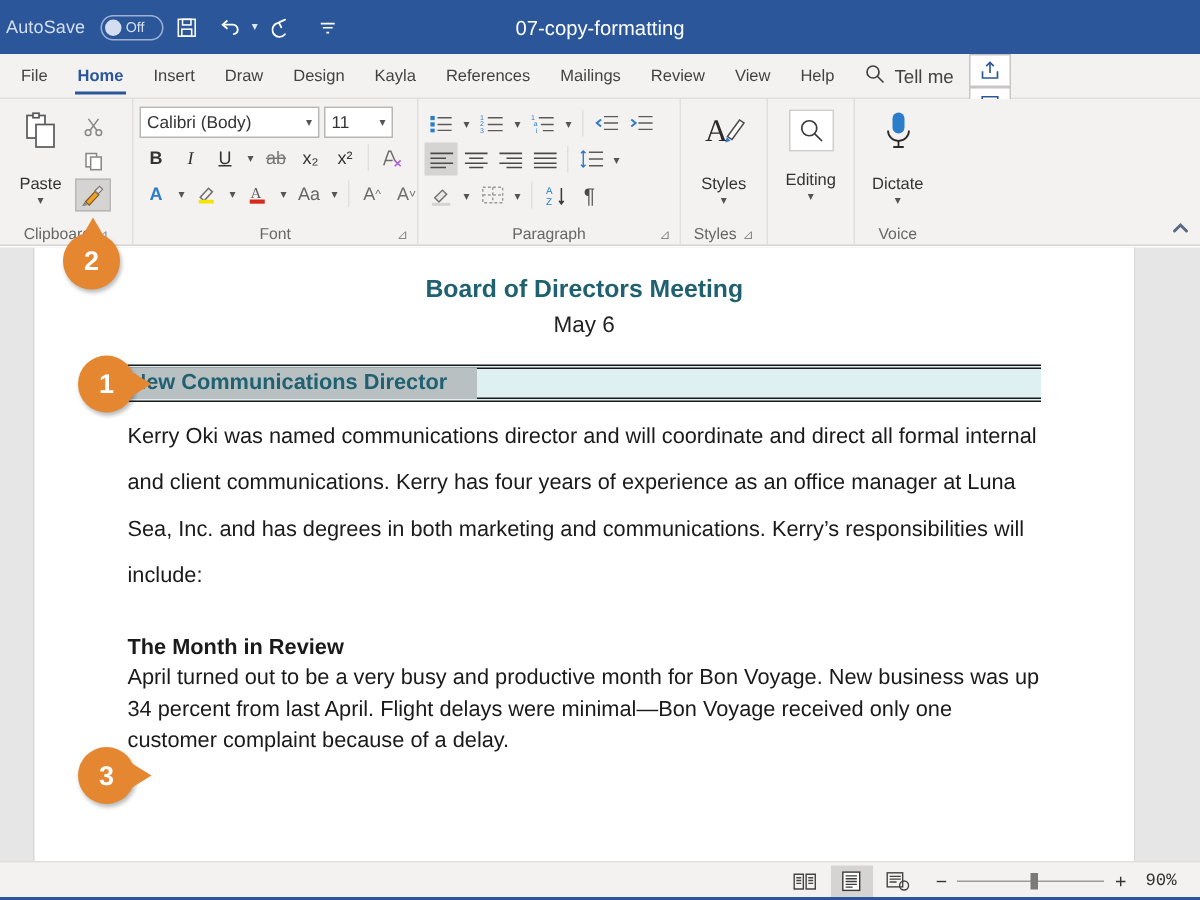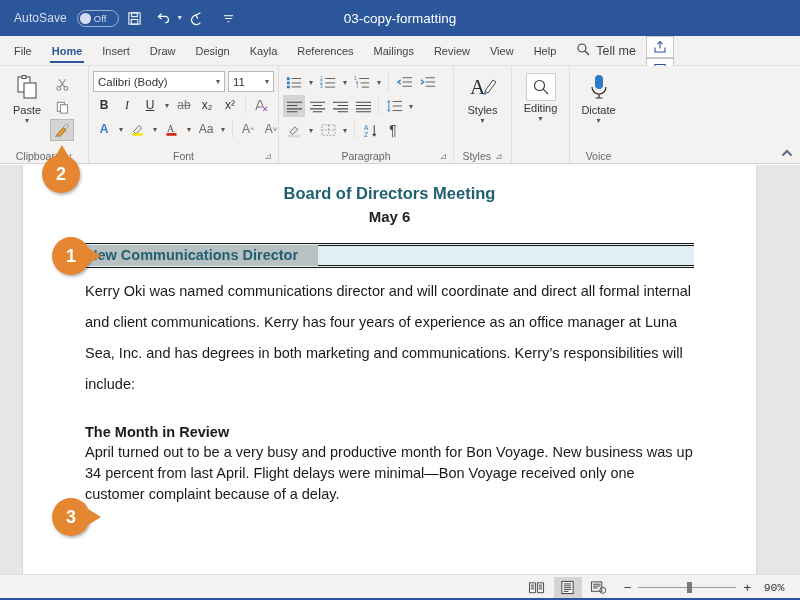--- a/index.html
+++ b/index.html
@@ -9,21 +9,21 @@
     background: #ffffff;
     -webkit-font-smoothing: antialiased;
   }
   .app { position: relative; width: 800px; height: 600px; background: #fff; }
 
   
   .titlebar {
     height: 36px; background: #2b579a; display: flex; align-items: center;
     color: #ffffff; position: relative;
   }
-  .qat { display: flex; align-items: center; gap: 3px; padding-left: 14px; }
+  .qat { display: flex; align-items: center; gap: 3px; padding-left: 4px; }
   .autosave-label { font-size: 12px; color: #d4def0; margin-right: 7px; letter-spacing: .1px;}
   .toggle {
     width: 42px; height: 17px; border-radius: 9px; border: 1px solid #9eb2d4;
     display: flex; align-items: center; padding: 0 2px; gap: 3px;
   }
   .toggle .knob { width: 11px; height: 11px; border-radius: 50%; background: #d4def0; }
   .toggle .tg-text { font-size: 9.5px; color: #d4def0; }
   .qbtn {
     width: 26px; height: 26px; display: flex; align-items: center; justify-content: center;
     color: #fff;
@@ -73,21 +73,21 @@
   .group-label {
     height: 15px; font-size: 10.5px; color: #666; text-align: center;
     display: flex; align-items: center; justify-content: center; gap: 4px;
   }
   .dlg { font-size: 9px; color: #888; }
 
   .bigbtn {
     width: 46px; display: flex; flex-direction: column; align-items: center;
     padding-top: 4px; font-size: 11px; color: #333;
   }
-  .bigbtn .lbl { margin-top: 2px; line-height: 11px; }
+  .bigbtn .lbl { margin-top: 14px; line-height: 11px; }
   .caret-d { font-size: 8px; color: #555; line-height: 8px; margin-top: 1px; }
   .smallcol { display: flex; flex-direction: column; gap: 1px; padding-top: 4px; }
   .sbtn {
     width: 24px; height: 22px; display: flex; align-items: center; justify-content: center;
   }
   .sbtn.sel { background: #d6d4d2; border: 1px solid #b9b7b5; }
   .rrow { display: flex; align-items: center; gap: 1px; }
   .ibtn {
     height: 22px; min-width: 22px; padding: 0 2px; display: flex; align-items: center;
     justify-content: center; font-size: 12px; color: #333;
@@ -111,21 +111,21 @@
   }
   .scroll-left { position: absolute; left: 0; top: 0; bottom: 0; width: 22px; background: #e6e6e6; }
   .page {
     position: absolute; left: 22px; top: 0; width: 735px; bottom: 0; background: #fff;
     border-left: 1px solid #d8d8d8; border-right: 1px solid #d8d8d8;
   }
   .page-inner { padding: 16px 62px 0 62px; }
   .doc-h1 {
     text-align: center; font-size: 16.5px; font-weight: bold; color: #1f6071; line-height: 24px;
   }
-  .doc-sub { text-align: center; font-size: 15px; color: #222; line-height: 24px; font-weight: bold; }
+  .doc-sub { text-align: center; font-size: 15px; color: #222; line-height: 24px; }
   .heading-band {
     margin-top: 14px; border-top: 3px double #1a1a1a; border-bottom: 3px double #1a1a1a;
     background: #dff0f2; height: 25px; display: flex; align-items: center;
   }
   .heading-sel {
     background: #b9c0c2; color: #1f6071; font-weight: bold; font-size: 14.5px;
     padding: 2px 20px 2px 2px; line-height: 17px;
   }
   .body-p {
     font-size: 14.5px; color: #1a1a1a; line-height: 31px; margin-top: 8px; text-align: left;
@@ -207,21 +207,21 @@
             <path d="M9.6 2.2 5.2 4.3l1.7 3.4"></path>
         </svg>
       </div>
       <div class="qbtn">
         <svg width="13" height="13" viewBox="0 0 14 14" fill="none" stroke="#ffffff" stroke-width="1.2">
           <path d="M2 4h10M3.5 7h7M6 10.5h2"></path>
         </svg>
       </div>
     </div>
 
-    <div class="doc-title">03-copy-formatting</div>
+    <div class="doc-title">07-copy-formatting</div>
 
   </div>
 
   <div class="tabrow">
     <div class="tab first">File</div>
     <div class="tab active">Home</div>
     <div class="tab">Insert</div>
     <div class="tab">Draw</div>
     <div class="tab">Design</div>
     <div class="tab">Kayla</div>
@@ -295,21 +295,21 @@
       </div>
       <div class="group-label">
         <span>Clipboard</span>
         <span class="dlg">⊿</span>
       </div>
     </div>
 
     <div class="group" style="width:190px;">
       <div class="group-body" style="flex-direction:column;padding-top:2px;">
         <div class="rrow" style="gap:3px;">
-          <div class="combo" style="width:132px;">
+          <div class="combo" style="width:120px;">
             <span class="cval">Calibri (Body)</span>
             <span class="carr">▾</span>
           </div>
           <div class="combo" style="width:46px;">
             <span class="cval">11</span>
             <span class="carr">▾</span>
           </div>
         </div>
         <div class="rrow" style="margin-top:2px;">
           <div class="ibtn" style="font-weight:bold;">B</div>

